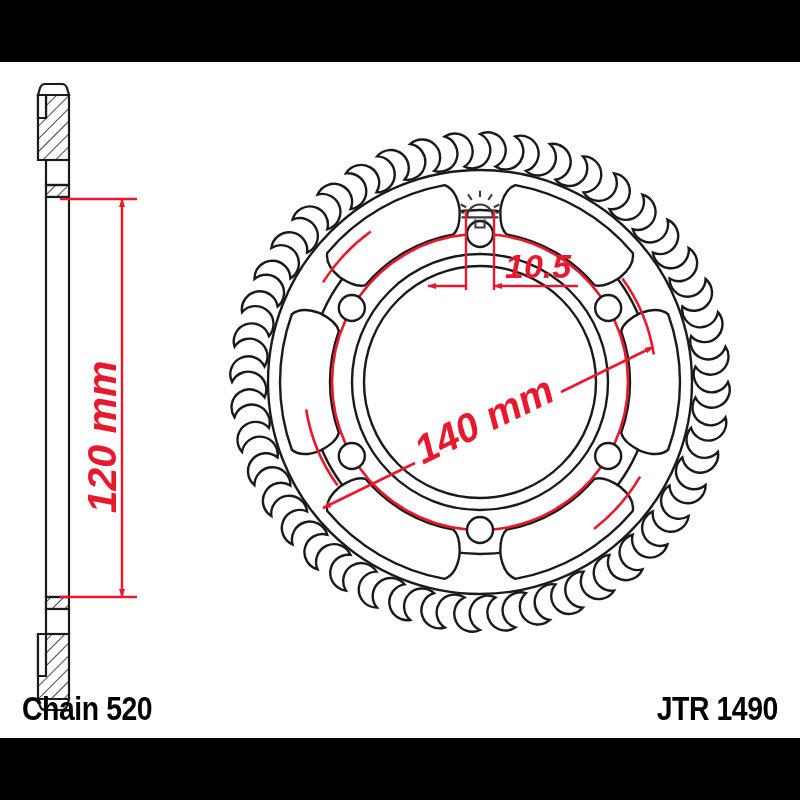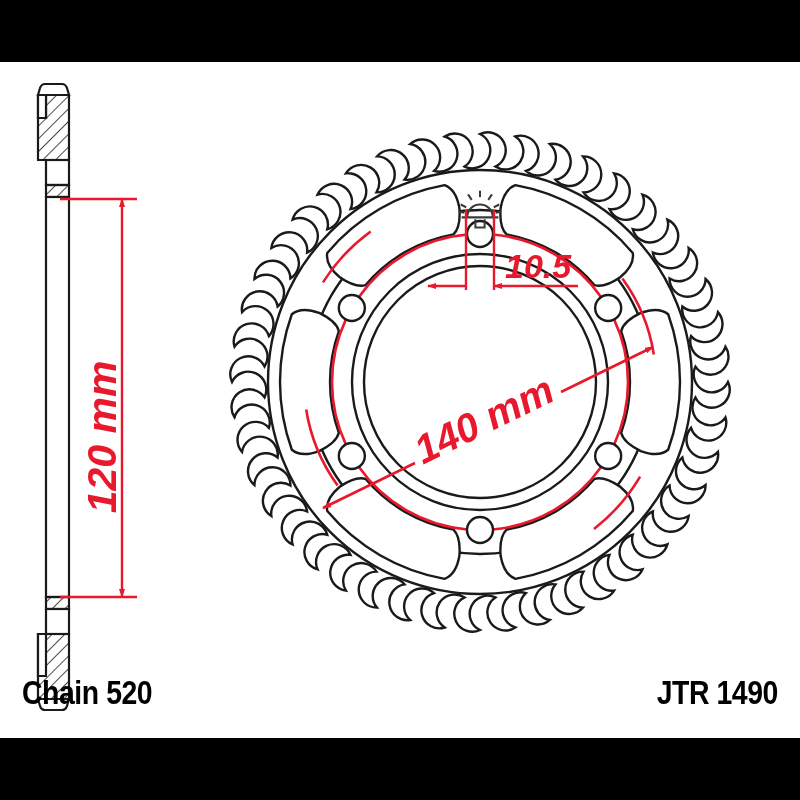--- a/index.html
+++ b/index.html
@@ -43,21 +43,21 @@
     position: absolute;
     left: 0;
     top: 0;
     width: 800px;
     height: 676px;
     display: block;
   }
   .caption-row {
     position: absolute;
     left: 0;
-    bottom: 16px;
+    bottom: 0;
     width: 800px;
     height: 70px;
     pointer-events: none;
   }
   .caption {
     position: absolute;
     bottom: 10px;
     font-family: "Liberation Sans", sans-serif;
     font-weight: bold;
     font-size: 33px;

